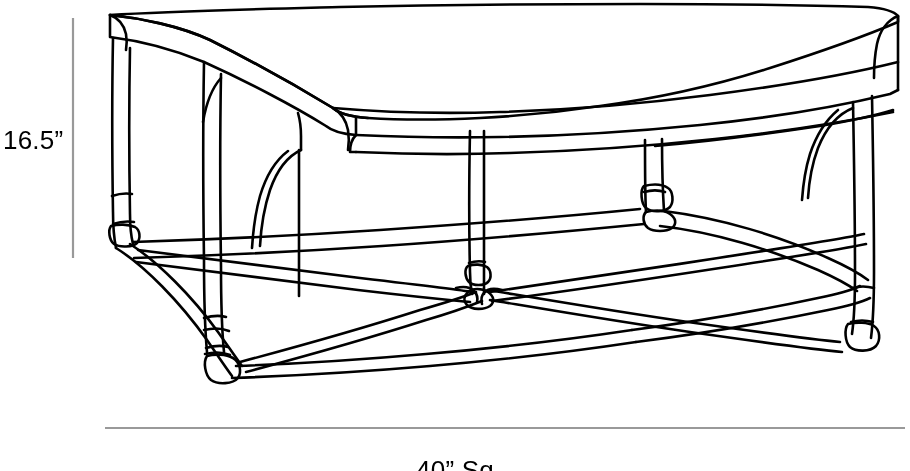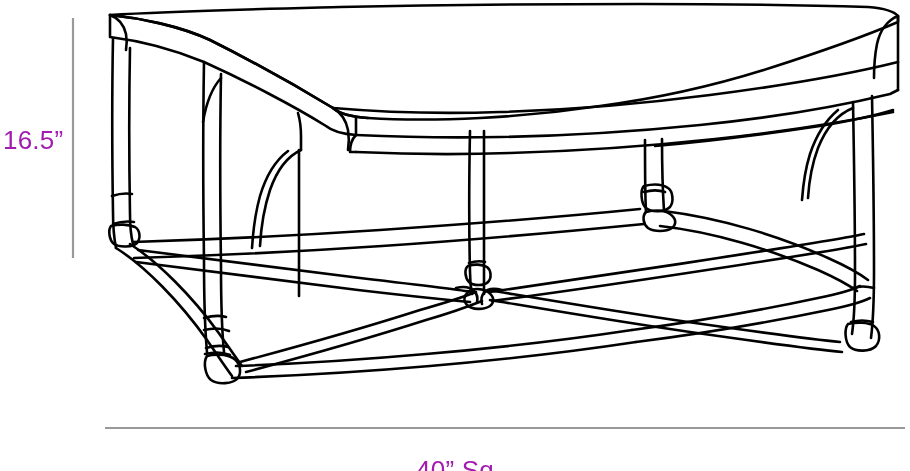--- a/index.html
+++ b/index.html
@@ -22,21 +22,21 @@
   #drawing-svg {
     position: absolute;
     left: 0;
     top: 0;
     width: 910px;
     height: 471px;
     display: block;
   }
   .dim-label {
     position: absolute;
-    color: #a21caf;
+    color: #000000;
     font-family: "Liberation Sans", sans-serif;
     font-weight: 400;
     white-space: nowrap;
     letter-spacing: 0.2px;
   }
   #height-dimension-label {
     left: 3px;
     top: 124px;
     font-size: 26px;
     line-height: 32px;

